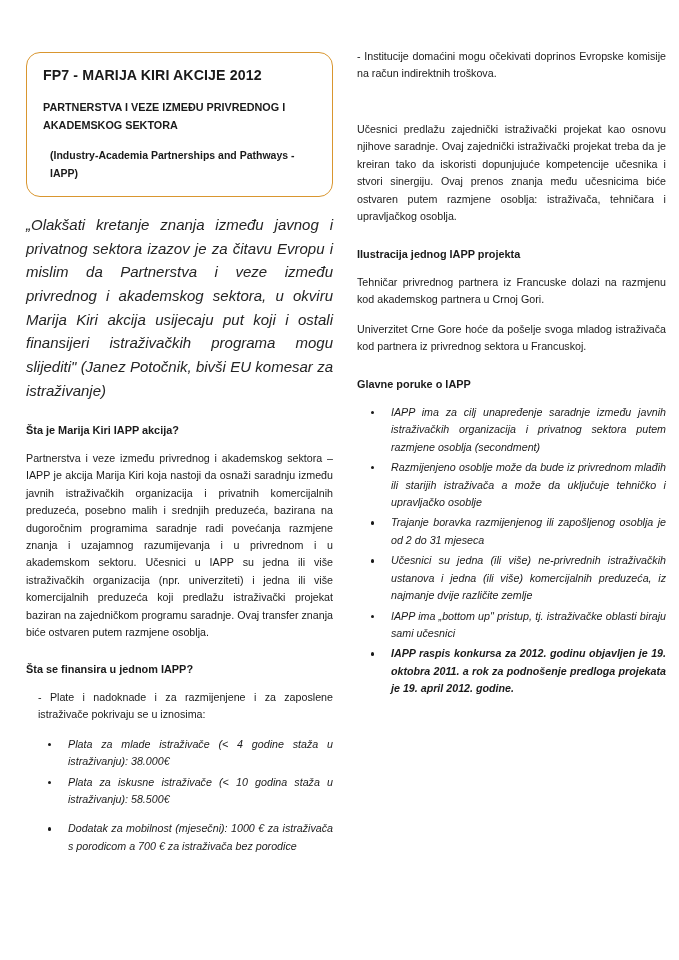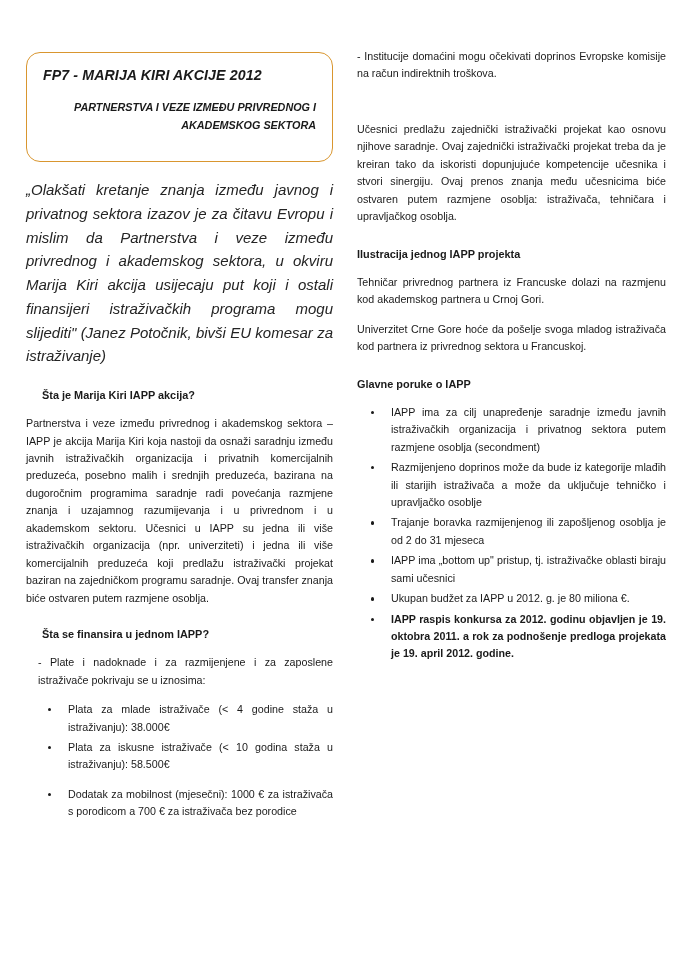--- a/index.html
+++ b/index.html
@@ -39,35 +39,33 @@
   .col-left { padding-right: 2px; }
   .col-right { padding-top: 8px; }
 
   
   .title-box {
     border: 1.6px solid #d9962f;
     border-radius: 14px;
     padding: 14px 16px 14px 16px;
     margin: 12px 0 0 0;
     background: #ffffff;
-    font-style: italic;
   }
   .title-main {
     font-size: 14.2px;
     font-weight: bold;
     letter-spacing: 0.1px;
     line-height: 1.25;
     margin: 0 0 14px 0;
   }
   .title-sub {
     font-size: 10.8px;
     font-weight: bold;
     line-height: 1.65;
     margin: 0 0 13px 0;
-    text-align: right;
   }
   .title-en {
     font-size: 10.5px;
     font-weight: bold;
     line-height: 1.65;
     margin: 0 0 0 7px;
   }
 
   
   .quote {
@@ -77,21 +75,21 @@
     text-align: justify;
     margin: 16px 0 0 0;
     color: #242424;
   }
 
   
   h2.sec {
     font-size: 10.9px;
     font-weight: bold;
     line-height: 1.4;
-    margin: 20px 0 12px 16px;
+    margin: 20px 0 12px 0;
   }
   .col-right h2.sec { margin: 21px 0 12px 0; }
 
   p.body {
     font-size: 10.7px;
     line-height: 1.63;
     text-align: justify;
     margin: 0 0 12px 0;
   }
   p.body:last-child { margin-bottom: 0; }
@@ -100,20 +98,21 @@
     font-size: 10.7px;
     line-height: 1.63;
     text-align: justify;
     margin: 0 0 11px 12px;
   }
 
   ul.bullets {
     list-style: none;
     margin: 12px 0 12px 0;
     padding: 0 0 0 18px;
+    font-style: italic;
   }
   ul.bullets.tight { margin: 8px 0 11px 0; }
 
   ul.bullets > li {
     position: relative;
     padding-left: 24px;
     font-size: 10.7px;
     line-height: 1.63;
     text-align: justify;
     margin-bottom: 3px;
@@ -140,20 +139,21 @@
 <body>
 
 <div class="page">
   <div class="columns">
 
     <div class="col col-left">
 
       <div class="title-box">
         <div class="title-main">FP7 - MARIJA KIRI AKCIJE 2012</div>
         <div class="title-sub">PARTNERSTVA I VEZE IZMEĐU PRIVREDNOG I AKADEMSKOG SEKTORA</div>
+        <div class="title-en">(Industry-Academia Partnerships and Pathways - IAPP)</div>
       </div>
 
       <div class="quote">„Olakšati kretanje znanja između javnog i privatnog sektora izazov je za čitavu Evropu i mislim da Partnerstva i veze između privrednog i akademskog sektora, u okviru Marija Kiri akcija usijecaju put koji i ostali finansijeri istraživačkih programa mogu slijediti" (Janez Potočnik, bivši EU komesar za istraživanje)</div>
 
       <h2 class="sec">Šta je Marija Kiri IAPP akcija?</h2>
       <p class="body">Partnerstva i veze između privrednog i akademskog sektora – IAPP je akcija Marija Kiri koja nastoji da osnaži saradnju između javnih istraživačkih organizacija i privatnih komercijalnih preduzeća, posebno malih i srednjih preduzeća, bazirana na dugoročnim programima saradnje radi povećanja razmjene znanja i uzajamnog razumijevanja i u privrednom i u akademskom sektoru. Učesnici u IAPP su jedna ili više istraživačkih organizacija (npr. univerziteti) i jedna ili više komercijalnih preduzeća koji predlažu istraživački projekat baziran na zajedničkom programu saradnje. Ovaj transfer znanja biće ostvaren putem razmjene osoblja.</p>
 
       <h2 class="sec">Šta se finansira u jednom IAPP?</h2>
       <p class="lead">- Plate i nadoknade i za razmijenjene i za zaposlene istraživače pokrivaju se u iznosima:</p>
 
@@ -178,23 +178,23 @@
       <p class="body">Učesnici predlažu zajednički istraživački projekat kao osnovu njihove saradnje. Ovaj zajednički istraživački projekat treba da je kreiran tako da iskoristi dopunjujuće kompetencije učesnika i stvori sinergiju. Ovaj prenos znanja među učesnicima biće ostvaren putem razmjene osoblja: istraživača, tehničara i upravljačkog osoblja.</p>
 
       <h2 class="sec">Ilustracija jednog IAPP projekta</h2>
       <p class="body">Tehničar privrednog partnera iz Francuske dolazi na razmjenu kod akademskog partnera u Crnoj Gori.</p>
       <p class="body">Univerzitet Crne Gore hoće da pošelje svoga mladog istraživača kod partnera iz privrednog sektora u Francuskoj.</p>
 
       <h2 class="sec">Glavne poruke o IAPP</h2>
 
       <ul class="bullets">
         <li>IAPP ima za cilj unapređenje saradnje između javnih istraživačkih organizacija i privatnog sektora putem razmjene osoblja (secondment)</li>
-        <li>Razmijenjeno doprinos može da bude iz kategorije mlađih ili starijih istraživača a može da uključuje tehničko i upravljačko osoblje</li>
+        <li>Razmijenjeno osoblje može da bude iz privrednom mlađih ili starijih istraživača a može da uključuje tehničko i upravljačko osoblje</li>
         <li>Trajanje boravka razmijenjenog ili zapošljenog osoblja je od 2 do 31 mjeseca</li>
+        <li>Učesnici su jedna (ili više) ne-privrednih istraživačkih ustanova i jedna (ili više) komercijalnih preduzeća, iz najmanje dvije različite zemlje</li>
         <li>IAPP ima „bottom up" pristup, tj. istraživačke oblasti biraju sami učesnici</li>
-        <li>Ukupan budžet za IAPP u 2012. g. je 80 miliona €.</li>
         <li class="bold">IAPP raspis konkursa za 2012. godinu objavljen je 19. oktobra 2011. a rok za podnošenje predloga projekata je 19. april 2012. godine.</li>
       </ul>
 
     </div>
 
   </div>
 </div>
 
 </body></html>

